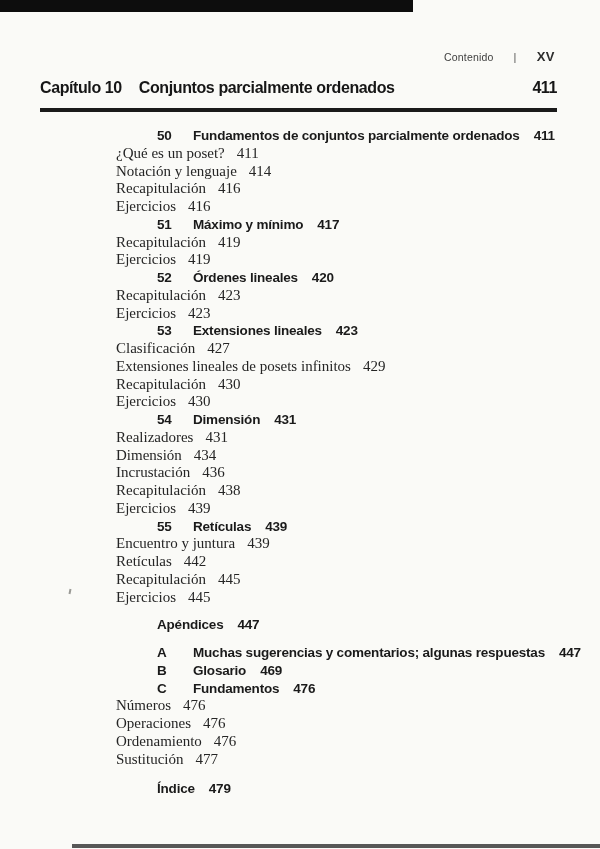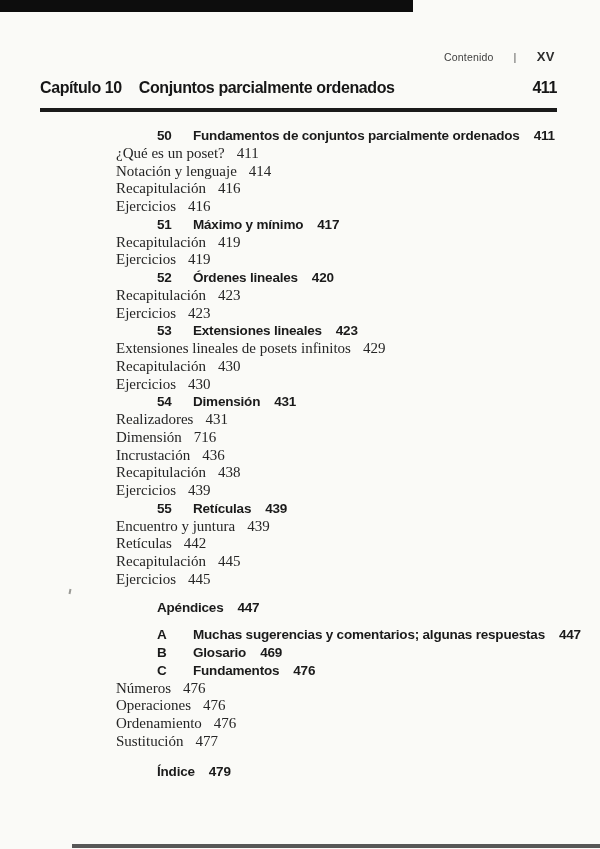--- a/index.html
+++ b/index.html
@@ -138,20 +138,24 @@
         <div class="toc-row serif-row">
           <span class="row-title">Ejercicios</span>
           <span class="row-page">423</span>
         </div>
         <div class="toc-row bold-row">
           <span class="row-num">53</span>
           <span class="row-title">Extensiones lineales</span>
           <span class="row-page">423</span>
         </div>
         <div class="toc-row serif-row">
+          <span class="row-title">Clasificación</span>
+          <span class="row-page">427</span>
+        </div>
+        <div class="toc-row serif-row">
           <span class="row-title">Extensiones lineales de posets infinitos</span>
           <span class="row-page">429</span>
         </div>
         <div class="toc-row serif-row">
           <span class="row-title">Recapitulación</span>
           <span class="row-page">430</span>
         </div>
         <div class="toc-row serif-row">
           <span class="row-title">Ejercicios</span>
           <span class="row-page">430</span>
@@ -160,21 +164,21 @@
           <span class="row-num">54</span>
           <span class="row-title">Dimensión</span>
           <span class="row-page">431</span>
         </div>
         <div class="toc-row serif-row">
           <span class="row-title">Realizadores</span>
           <span class="row-page">431</span>
         </div>
         <div class="toc-row serif-row">
           <span class="row-title">Dimensión</span>
-          <span class="row-page">716</span>
+          <span class="row-page">434</span>
         </div>
         <div class="toc-row serif-row">
           <span class="row-title">Incrustación</span>
           <span class="row-page">436</span>
         </div>
         <div class="toc-row serif-row">
           <span class="row-title">Recapitulación</span>
           <span class="row-page">438</span>
         </div>
         <div class="toc-row serif-row">

